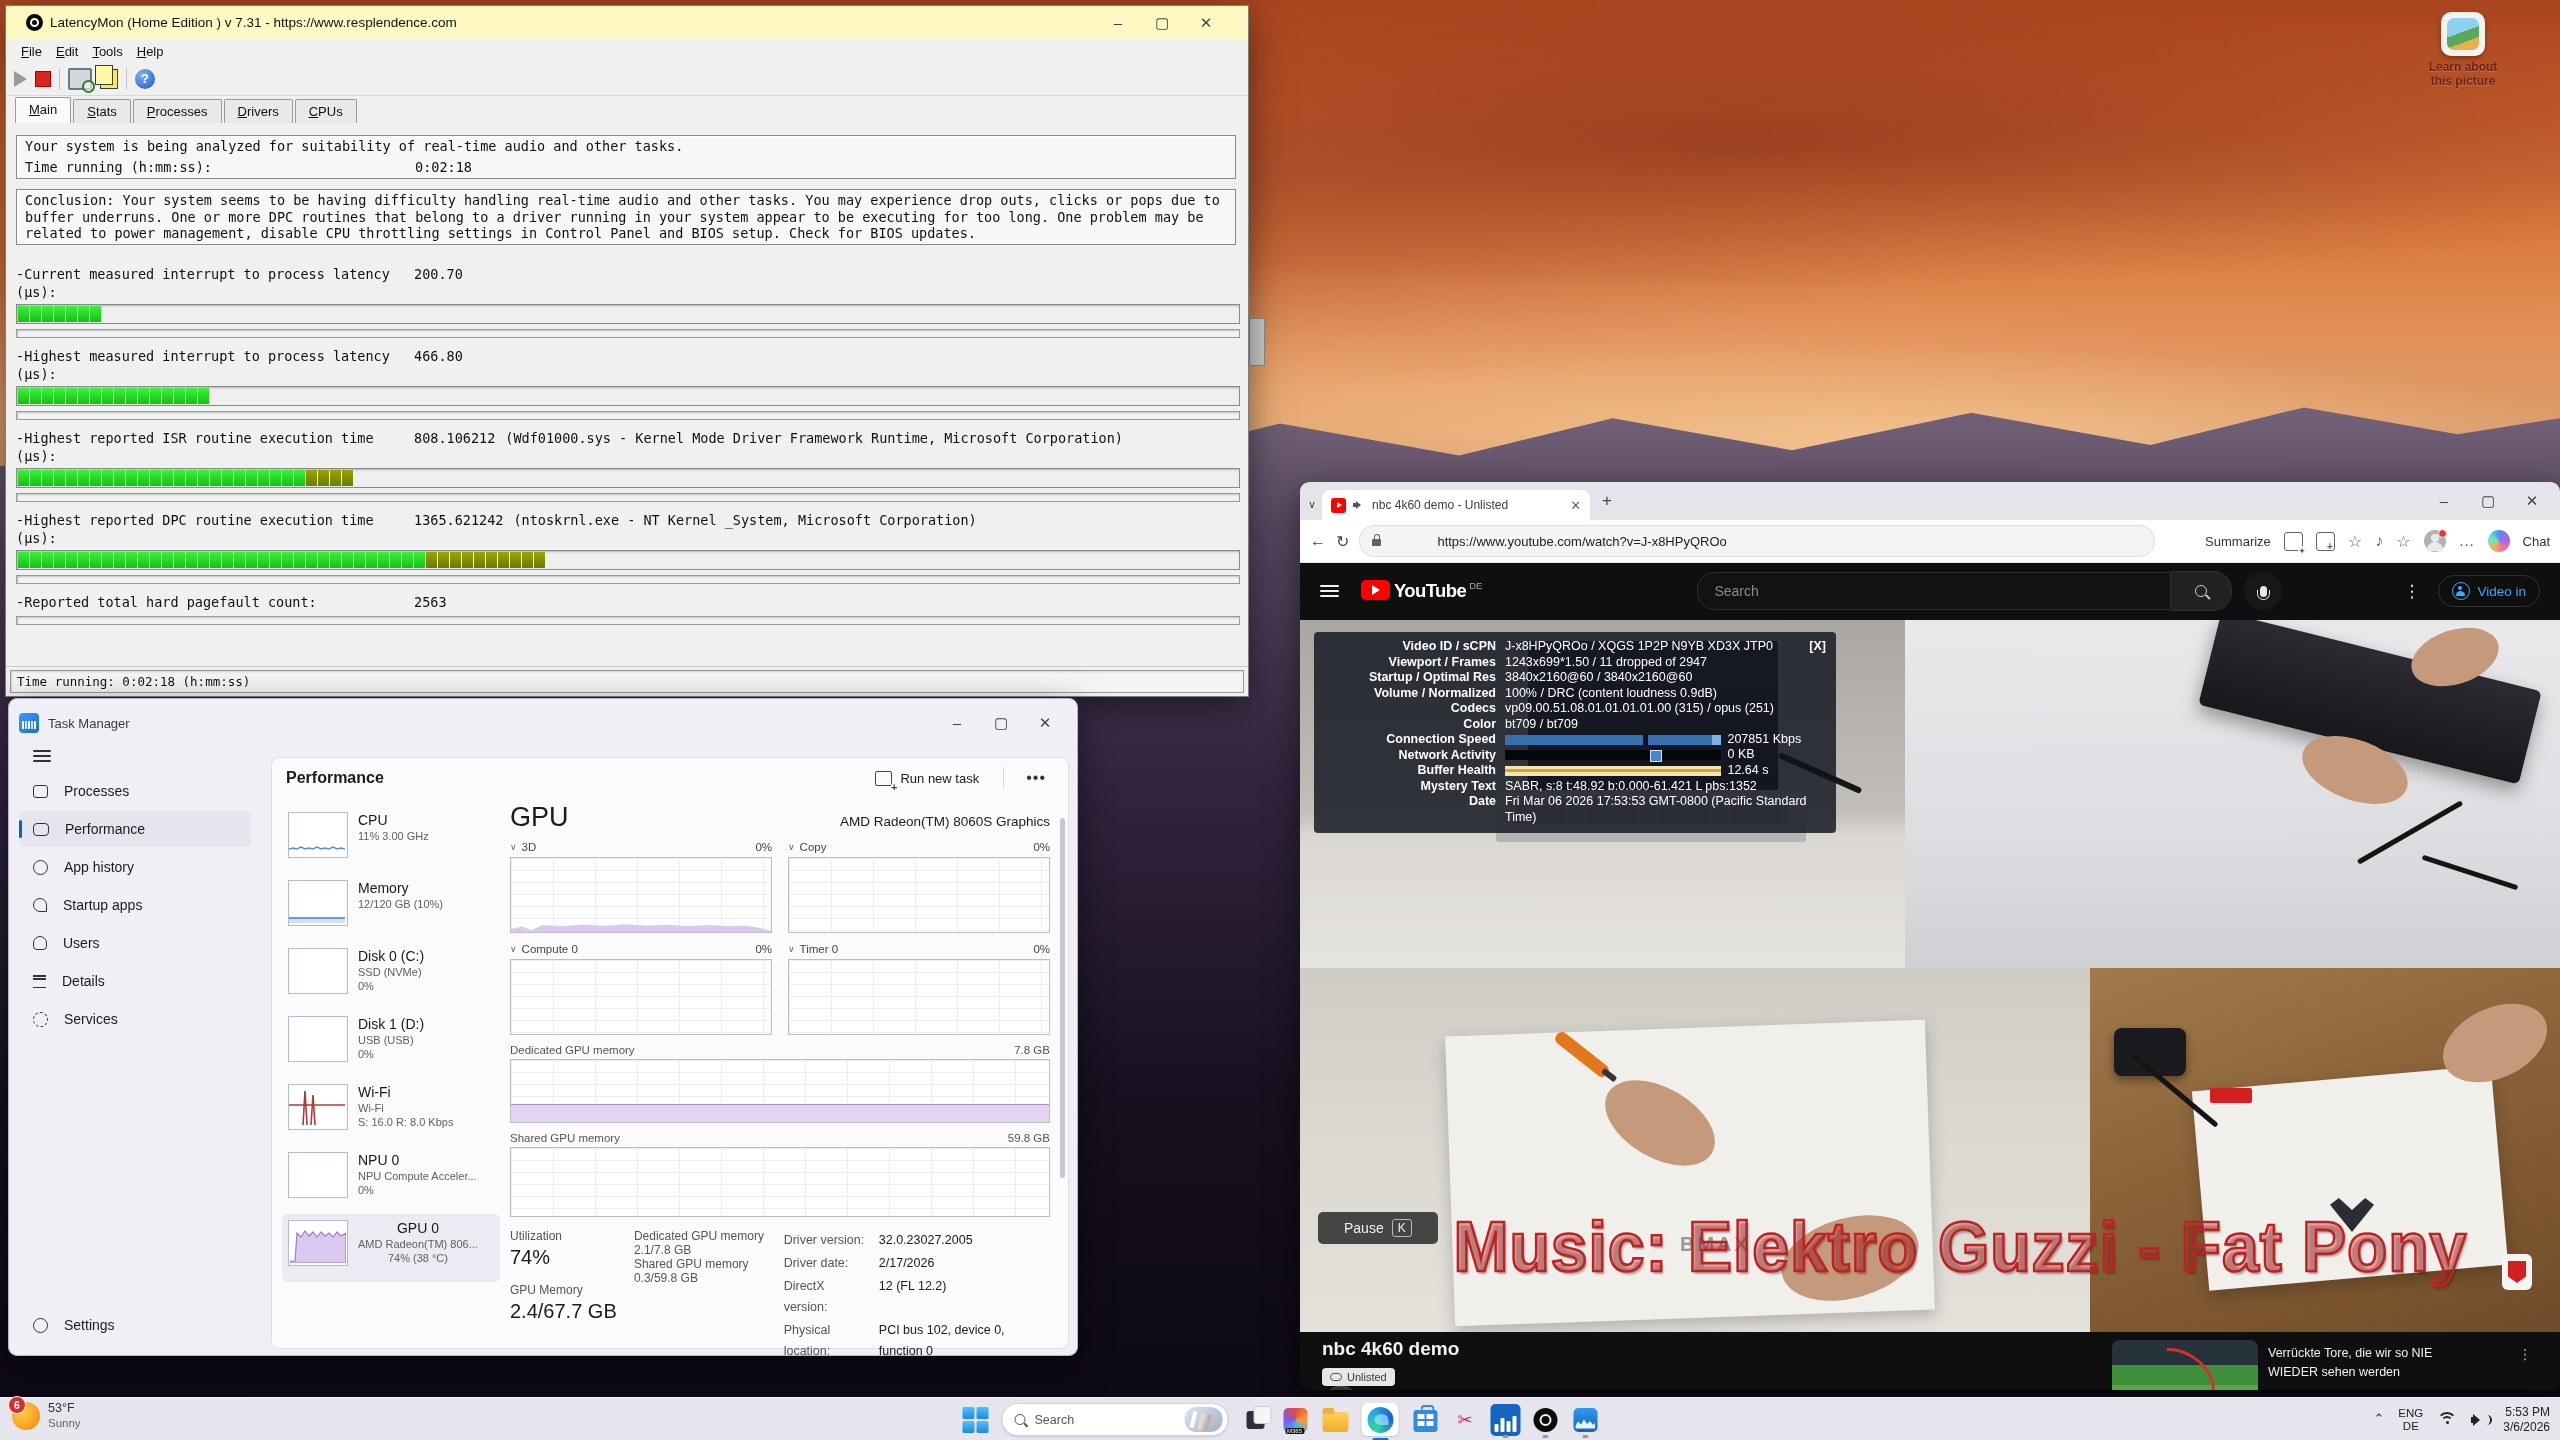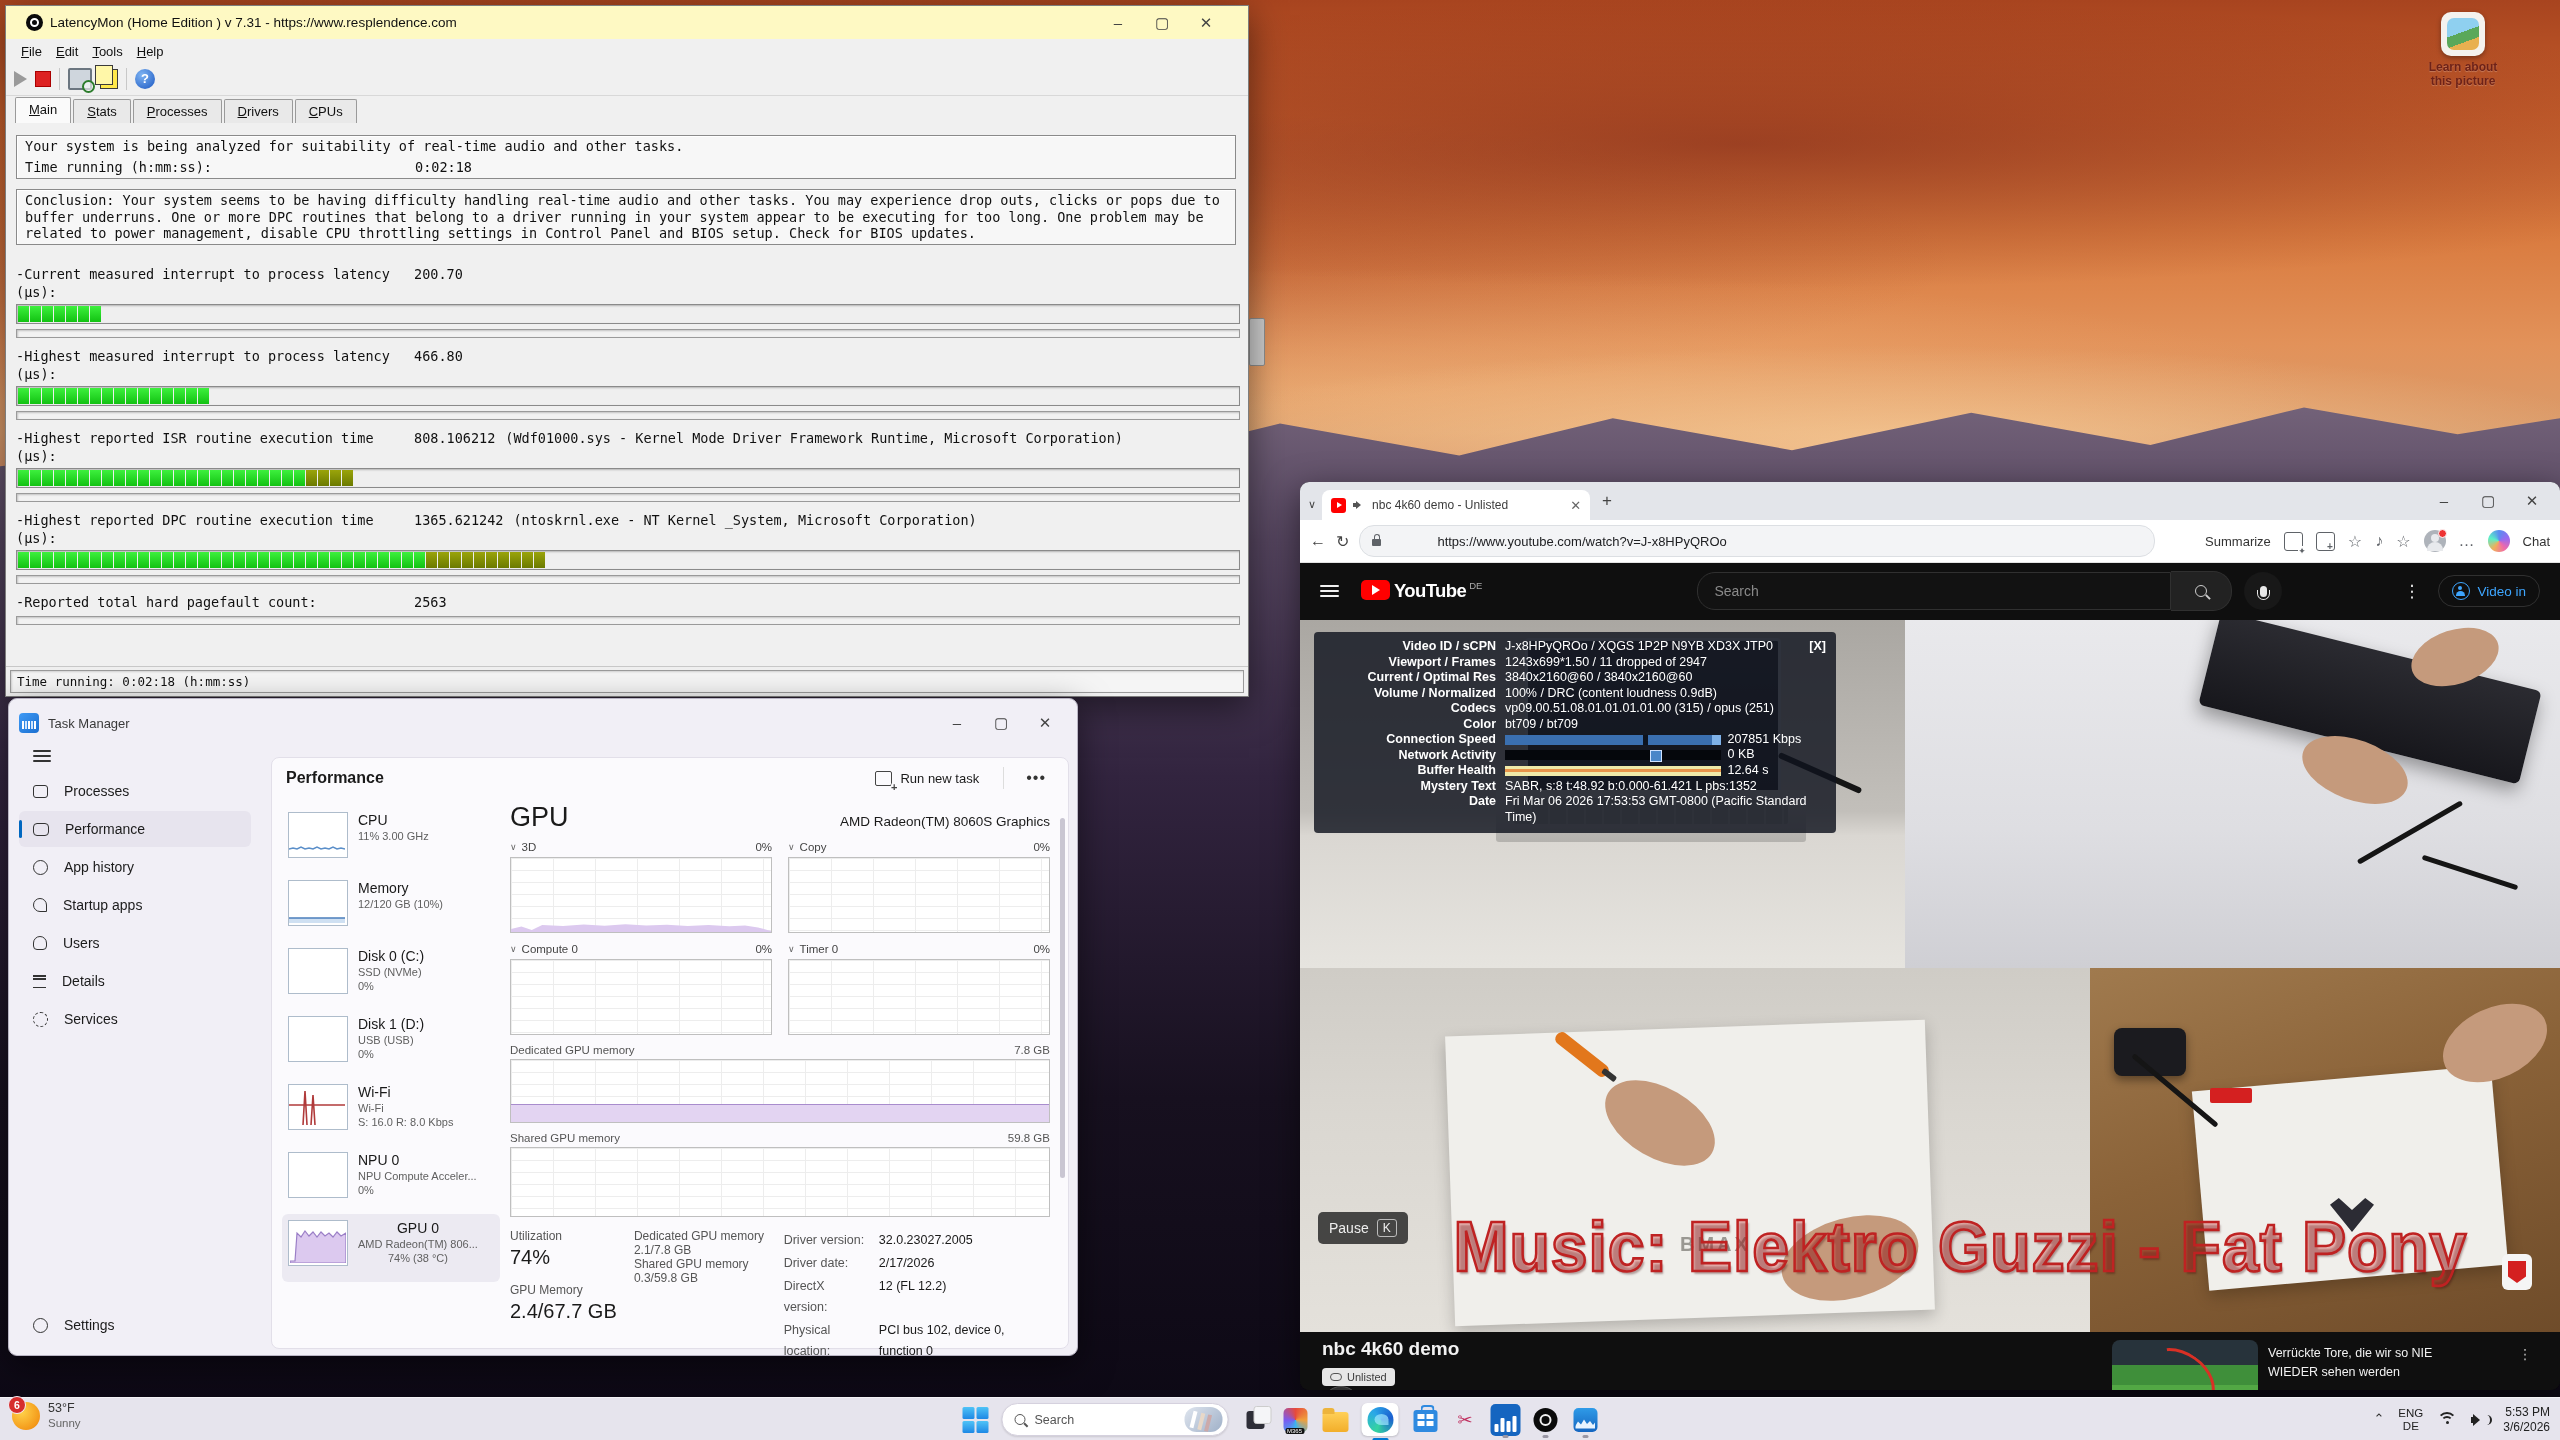--- a/index.html
+++ b/index.html
@@ -209,21 +209,21 @@
   .srow .sl{width:172px;text-align:right;font-weight:bold;flex:0 0 172px;}
   .srow .sv{flex:1;}
   .sbar{flex:1;height:10px;margin-top:2.5px;position:relative;}
   .sbar.conn{background:linear-gradient(90deg,#3a6fb0 0 64%,#0d1420 64% 66%,#3a6fb0 66% 96%,#7fb2e8 96% 100%);}
   .sbar.net{background:#05070c;}
   .sbar.net::after{content:"";position:absolute;left:67%;top:0;width:10px;height:100%;background:#4a86c8;border:1px solid #cfe2ff;}
   .sbar.buf{background:linear-gradient(180deg,#efe9a8 0 35%,#e8944a 35% 62%,#efe9a8 62% 100%);}
   .sbar .bv{position:absolute;left:103%;top:-3px;white-space:nowrap;font-weight:normal;}
   .sclose{position:absolute;right:10px;top:7px;font-weight:bold;}
   .pausechip{position:absolute;left:18px;bottom:88px;background:rgba(48,48,48,.88);border-radius:5px;color:#eee;
-    font-size:14px;padding:7px 11px;display:flex;gap:8px;align-items:center;}
+    font-size:14px;padding:7px 26px;display:flex;gap:8px;align-items:center;}
   .keycap{border:1px solid #bbb;border-radius:3px;padding:0 5px;font-size:12px;line-height:16px;}
   .musictext{position:absolute;left:50%;bottom:48px;transform:translateX(-47%) scaleY(1.08);white-space:nowrap;
     font-size:66px;font-weight:bold;color:rgba(215,45,45,.30);-webkit-text-stroke:2.5px #bf2222;
     text-shadow:2px 3px 2px rgba(60,10,10,.35);letter-spacing:1px;}
   .vidlogo{position:absolute;right:28px;bottom:42px;width:30px;height:36px;background:#f5f5f5;border-radius:6px;display:flex;align-items:center;justify-content:center;}
   .vidlogo i{display:block;width:18px;height:22px;background:#d42020;clip-path:polygon(0 0,100% 0,100% 70%,50% 100%,0 70%);}
 
   .belowvid{position:absolute;left:0;top:850px;width:1260px;height:58px;background:#0f0f0f;}
   .vtitle{position:absolute;left:22px;top:6px;font-size:19px;font-weight:bold;color:#f1f1f1;}
   .badge{position:absolute;left:22px;top:36px;background:#e7e7e7;border-radius:4px;display:flex;align-items:center;gap:5px;
@@ -814,21 +814,21 @@
       <span class="sclose">[X]</span>
     <div class="srow">
           <span class="sl">Video ID / sCPN</span>
           <span class="sv">J-x8HPyQROo / XQGS 1P2P N9YB XD3X JTP0</span>
         </div>
         <div class="srow">
           <span class="sl">Viewport / Frames</span>
           <span class="sv">1243x699*1.50 / 11 dropped of 2947</span>
         </div>
         <div class="srow">
-          <span class="sl">Current / Optimal Res</span>
+          <span class="sl">Startup / Optimal Res</span>
           <span class="sv">3840x2160@60 / 3840x2160@60</span>
         </div>
         <div class="srow">
           <span class="sl">Volume / Normalized</span>
           <span class="sv">100% / DRC (content loudness 0.9dB)</span>
         </div>
         <div class="srow">
           <span class="sl">Codecs</span>
           <span class="sv">vp09.00.51.08.01.01.01.01.00 (315) / opus (251)</span>
         </div>

